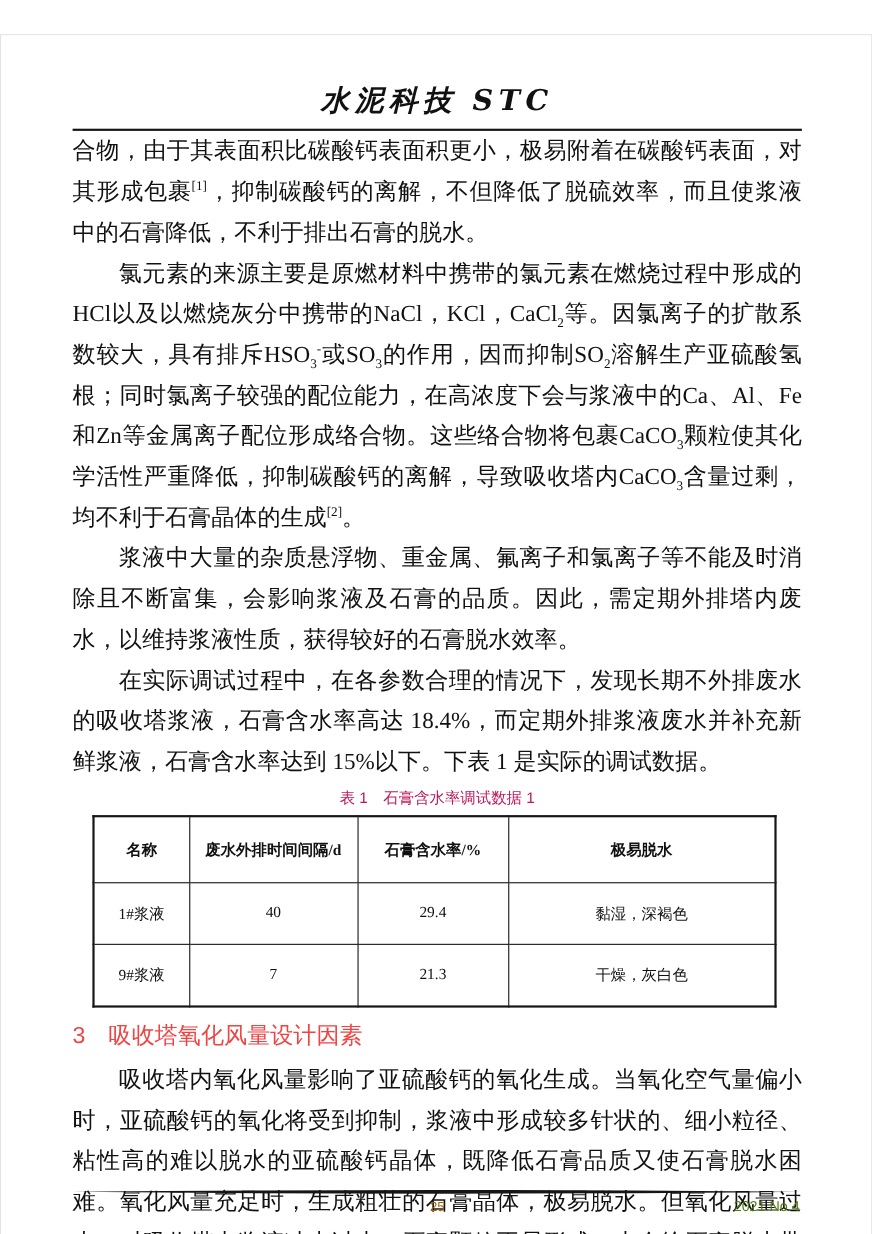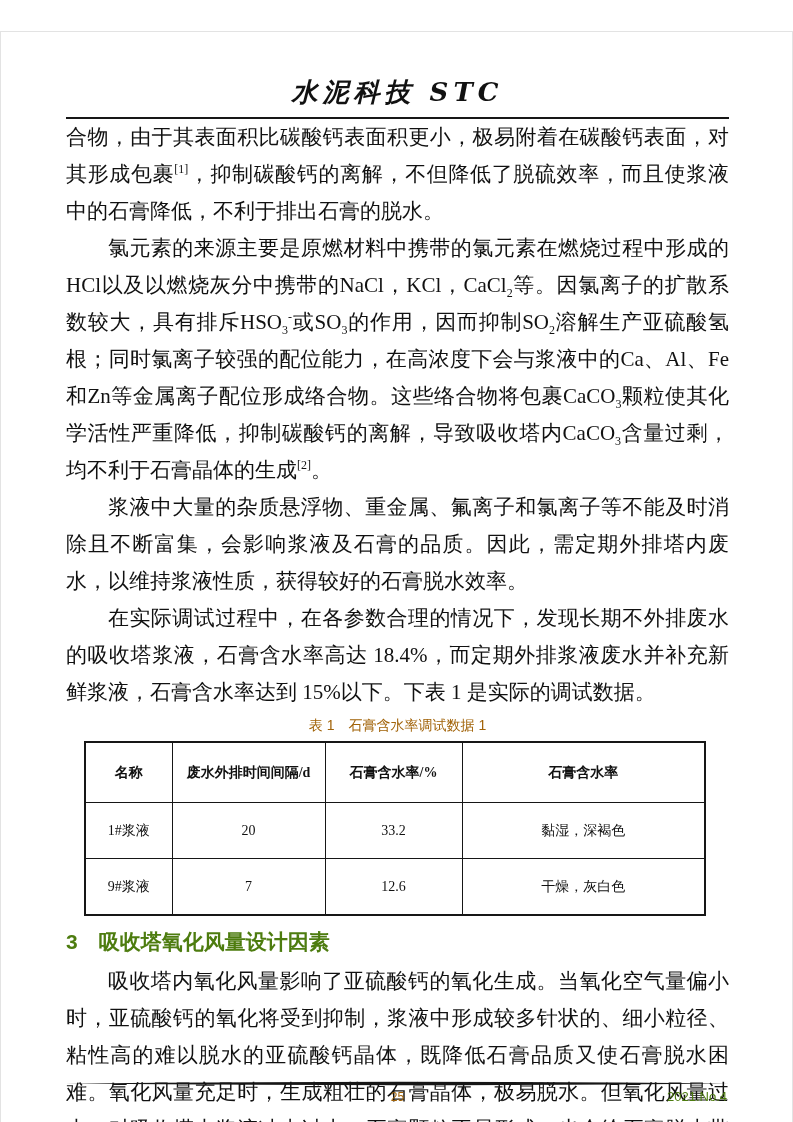--- a/index.html
+++ b/index.html
@@ -52,21 +52,21 @@
   .para sup, .para sub {
     font-size: 12px;
     line-height: 0;
   }
   .table-caption {
     margin-top: 4px;
     text-align: center;
     font-family: "Liberation Sans", "DejaVu Sans", sans-serif;
     font-size: 14px;
     line-height: 20px;
-    color: #a16207;
+    color: #be185d;
   }
   table.data-table {
     margin: 6px 0 0 18px;
     border-collapse: collapse;
     table-layout: fixed;
     width: 620px;
     border: 2px solid #161616;
   }
   table.data-table th, table.data-table td {
     border: 1px solid #161616;
@@ -79,23 +79,23 @@
   }
   table.data-table th {
     height: 33px;
     font-weight: bold;
   }
   table.data-table td { height: 29px; }
   .section-heading {
     margin: 12px 0 7px 0;
     font-size: 21px;
     line-height: 28px;
-    font-weight: bold;
+    font-weight: normal;
     font-family: "Liberation Sans", "DejaVu Sans", sans-serif;
-    color: #4d7c0f;
+    color: #ef4444;
   }
   .footer {
     position: absolute;
     left: 65px;
     right: 63px;
     top: 1048px;
   }
   .footer-rule { display: block; width: 100%; height: 7px; }
   .footer-row {
     position: relative;
@@ -143,34 +143,34 @@
         <col style="width:87px">
         <col style="width:153px">
         <col style="width:137px">
         <col style="width:243px">
       </colgroup>
       <thead>
         <tr>
           <th>名称</th>
           <th>废水外排时间间隔/d</th>
           <th>石膏含水率/%</th>
-          <th>石膏含水率</th>
+          <th>极易脱水</th>
         </tr>
       </thead>
       <tbody>
         <tr>
           <td>1#浆液</td>
-          <td>20</td>
-          <td>33.2</td>
+          <td>40</td>
+          <td>29.4</td>
           <td>黏湿，深褐色</td>
         </tr>
         <tr>
           <td>9#浆液</td>
           <td>7</td>
-          <td>12.6</td>
+          <td>21.3</td>
           <td>干燥，灰白色</td>
         </tr>
       </tbody>
     </table>
 
     <h2 class="section-heading">3　吸收塔氧化风量设计因素</h2>
 
     <p class="para indent"><span>吸收塔内氧化风量影响了亚硫酸钙的氧化生成。当氧化空气量偏小时，亚硫酸钙的氧化将受到抑制，浆液中形成较多针状的、细小粒径、粘性高的难以脱水的亚硫酸钙晶体，既降低石膏品质又使石膏脱水困难。氧化风量充足时，生成粗壮的石膏晶体，极易脱水。但氧化风量过大，对吸收塔内浆液冲击过大，石膏颗粒不易形成，也会给石膏脱水带来困难。鉴于氧化风量的重要性，必须对其进行</span></p>
 
   </div>

